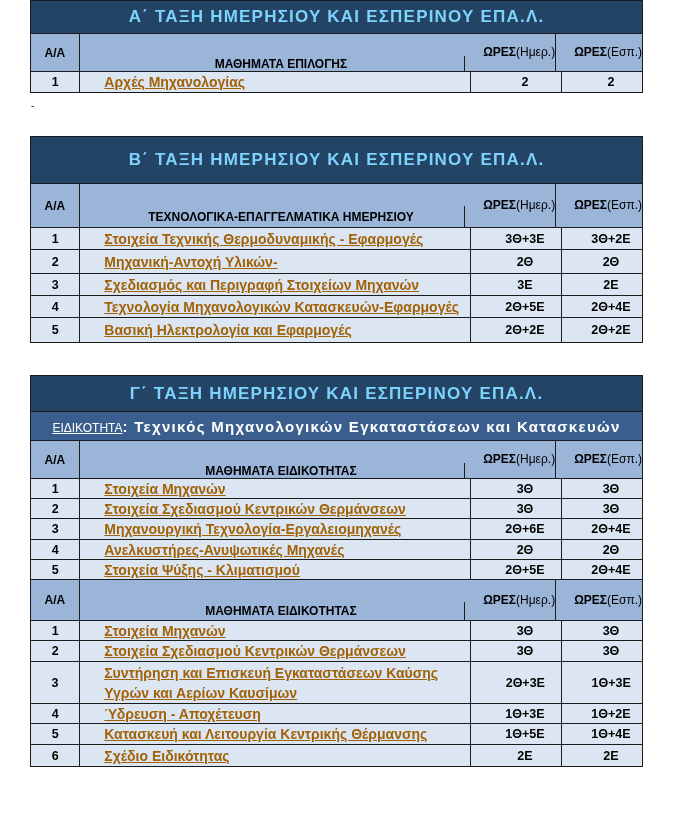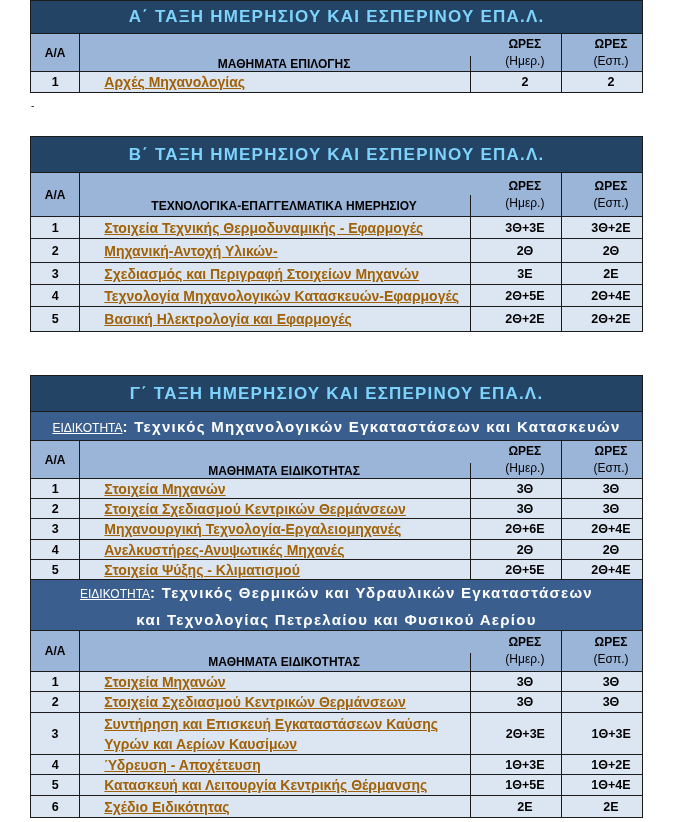--- a/index.html
+++ b/index.html
@@ -12,21 +12,21 @@
   .row:last-child{border-bottom:none;}
   .c{box-sizing:border-box;display:flex;align-items:center;border-right:1px solid #1b1b1b;font-size:12.5px;}
   .c:last-child{border-right:none;}
   .c1{width:54px;justify-content:center;font-weight:bold;}
   .c2{width:408px;padding-left:6px;}
   .c3{width:80px;justify-content:center;font-weight:bold;}
   .c4{width:68px;justify-content:center;font-weight:bold;}
   .hdr{background:#9bb5d9;}
   .hdr .c{font-weight:bold;font-size:12px;}
   .hdr .c2{justify-content:center;padding-left:0;margin-top:22px;}
-  .hdr .c3,.hdr .c4{flex-direction:column;font-weight:normal;line-height:17px;}
+  .hdr .c3,.hdr .c4{flex-direction:row;font-weight:normal;line-height:17px;}
   .hdr .c3 span:first-child,.hdr .c4 span:first-child{font-weight:bold;}
   a.lnk{color:#a16207;text-decoration:underline;font-weight:bold;font-size:14px;line-height:20px;}
   .dash{position:absolute;left:31px;top:100px;font-size:10px;color:#222;}
 </style>
 </head>
 <body>
 
 <div class="tbl" style="top:0px;">
   <div class="title" style="height:33px;">Α΄ ΤΑΞΗ ΗΜΕΡΗΣΙΟΥ ΚΑΙ ΕΣΠΕΡΙΝΟΥ ΕΠΑ.Λ.</div>
   <div class="row hdr" style="height:38px;">
@@ -47,21 +47,21 @@
         <a class="lnk">Αρχές Μηχανολογίας</a>
       </div>
     <div class="c c3">2</div>
     <div class="c c4">2</div>
   </div>
 </div>
 
 <div class="dash">-</div>
 
 <div class="tbl" style="top:136px;">
-  <div class="title" style="height:36px;">Β΄ ΤΑΞΗ ΗΜΕΡΗΣΙΟΥ ΚΑΙ ΕΣΠΕΡΙΝΟΥ ΕΠΑ.Λ.</div>
+  <div class="title" style="height:47px;">Β΄ ΤΑΞΗ ΗΜΕΡΗΣΙΟΥ ΚΑΙ ΕΣΠΕΡΙΝΟΥ ΕΠΑ.Λ.</div>
   <div class="row hdr" style="height:44px;">
     <div class="c c1">Α/Α</div>
     <div class="c c2">ΤΕΧΝΟΛΟΓΙΚΑ-ΕΠΑΓΓΕΛΜΑΤΙΚΑ ΗΜΕΡΗΣΙΟΥ</div>
     <div class="c c3">
         <span>ΩΡΕΣ</span>
         <span>(Ημερ.)</span>
       </div>
     <div class="c c4">
         <span>ΩΡΕΣ</span>
         <span>(Εσπ.)</span>
@@ -161,23 +161,20 @@
   </div>
   <div class="row" style="height:20px;">
     <div class="c c1">5</div>
     <div class="c c2">
         <a class="lnk">Στοιχεία Ψύξης - Κλιματισμού</a>
       </div>
     <div class="c c3">2Θ+5Ε</div>
     <div class="c c4">2Θ+4Ε</div>
   </div>
 
-  <div class="spec" style="height:51px;padding:0 40px;">
-    <span class="lbl">ΕΙΔΙΚΟΤΗΤΑ</span><span>: Τεχνικός Θερμικών και Υδραυλικών Εγκαταστάσεων και Τεχνολογίας Πετρελαίου και Φυσικού Αερίου</span>
-  </div>
   <div class="row hdr" style="height:41px;">
     <div class="c c1">Α/Α</div>
     <div class="c c2">ΜΑΘΗΜΑΤΑ ΕΙΔΙΚΟΤΗΤΑΣ</div>
     <div class="c c3">
         <span>ΩΡΕΣ</span>
         <span>(Ημερ.)</span>
       </div>
     <div class="c c4">
         <span>ΩΡΕΣ</span>
         <span>(Εσπ.)</span>

